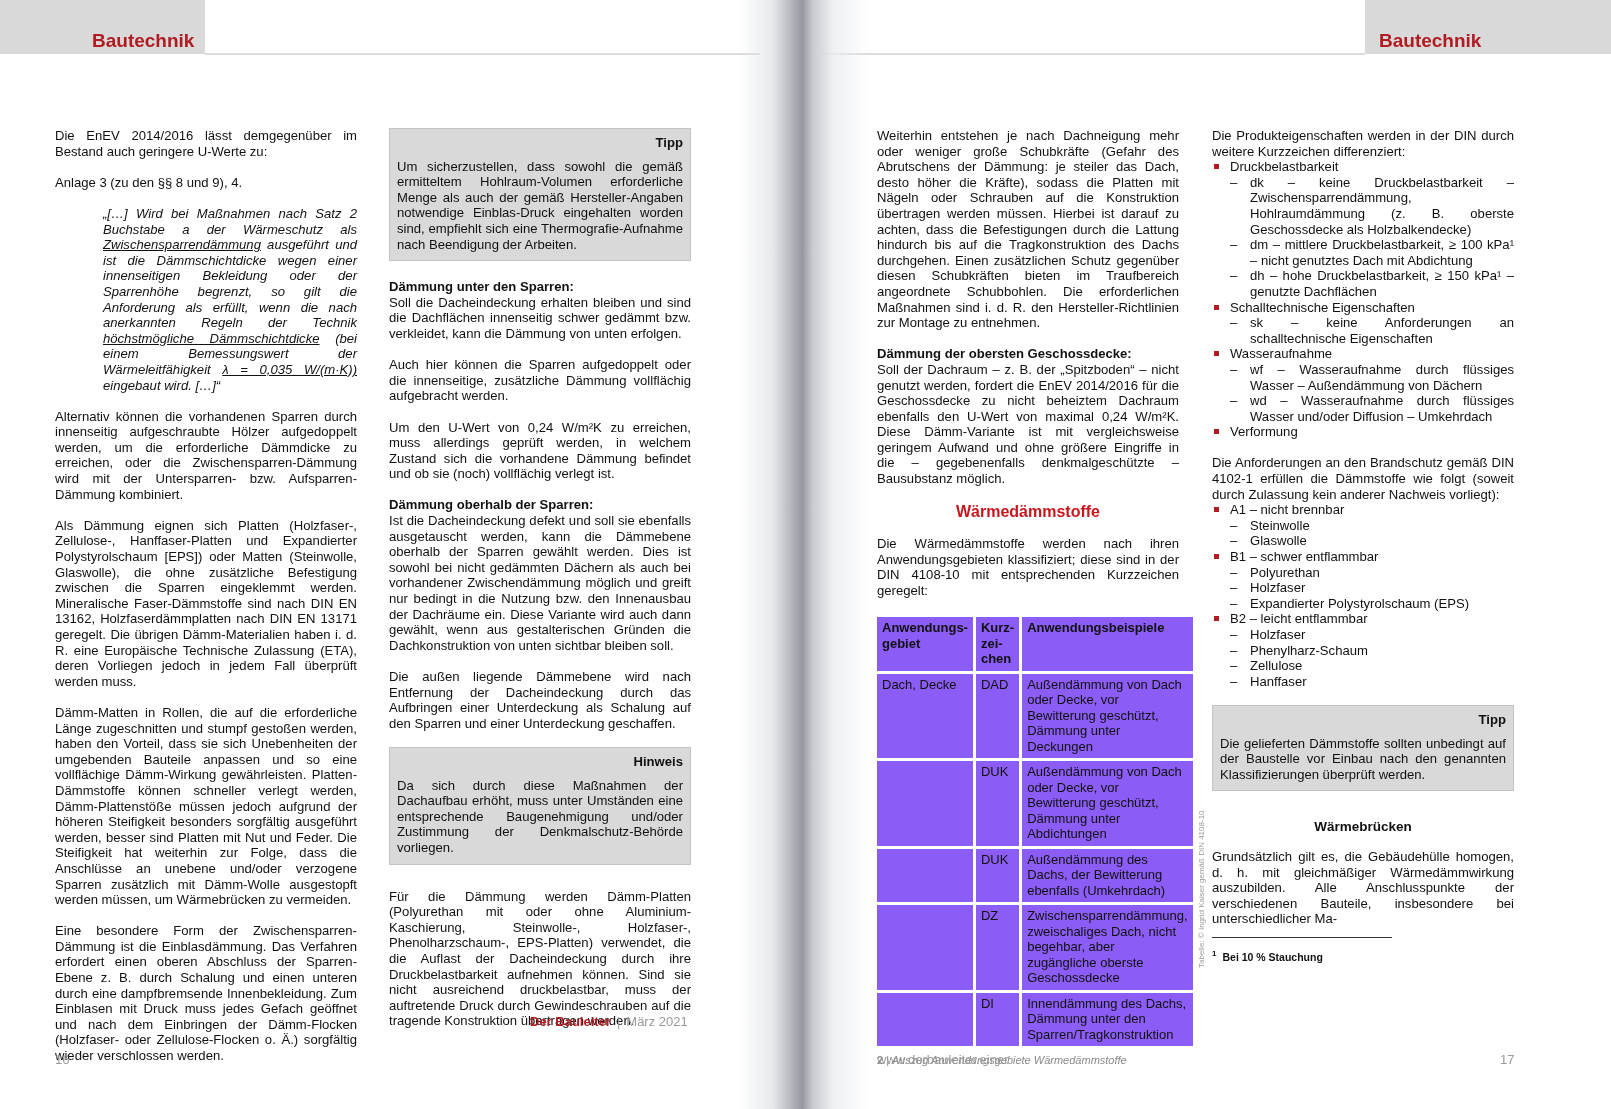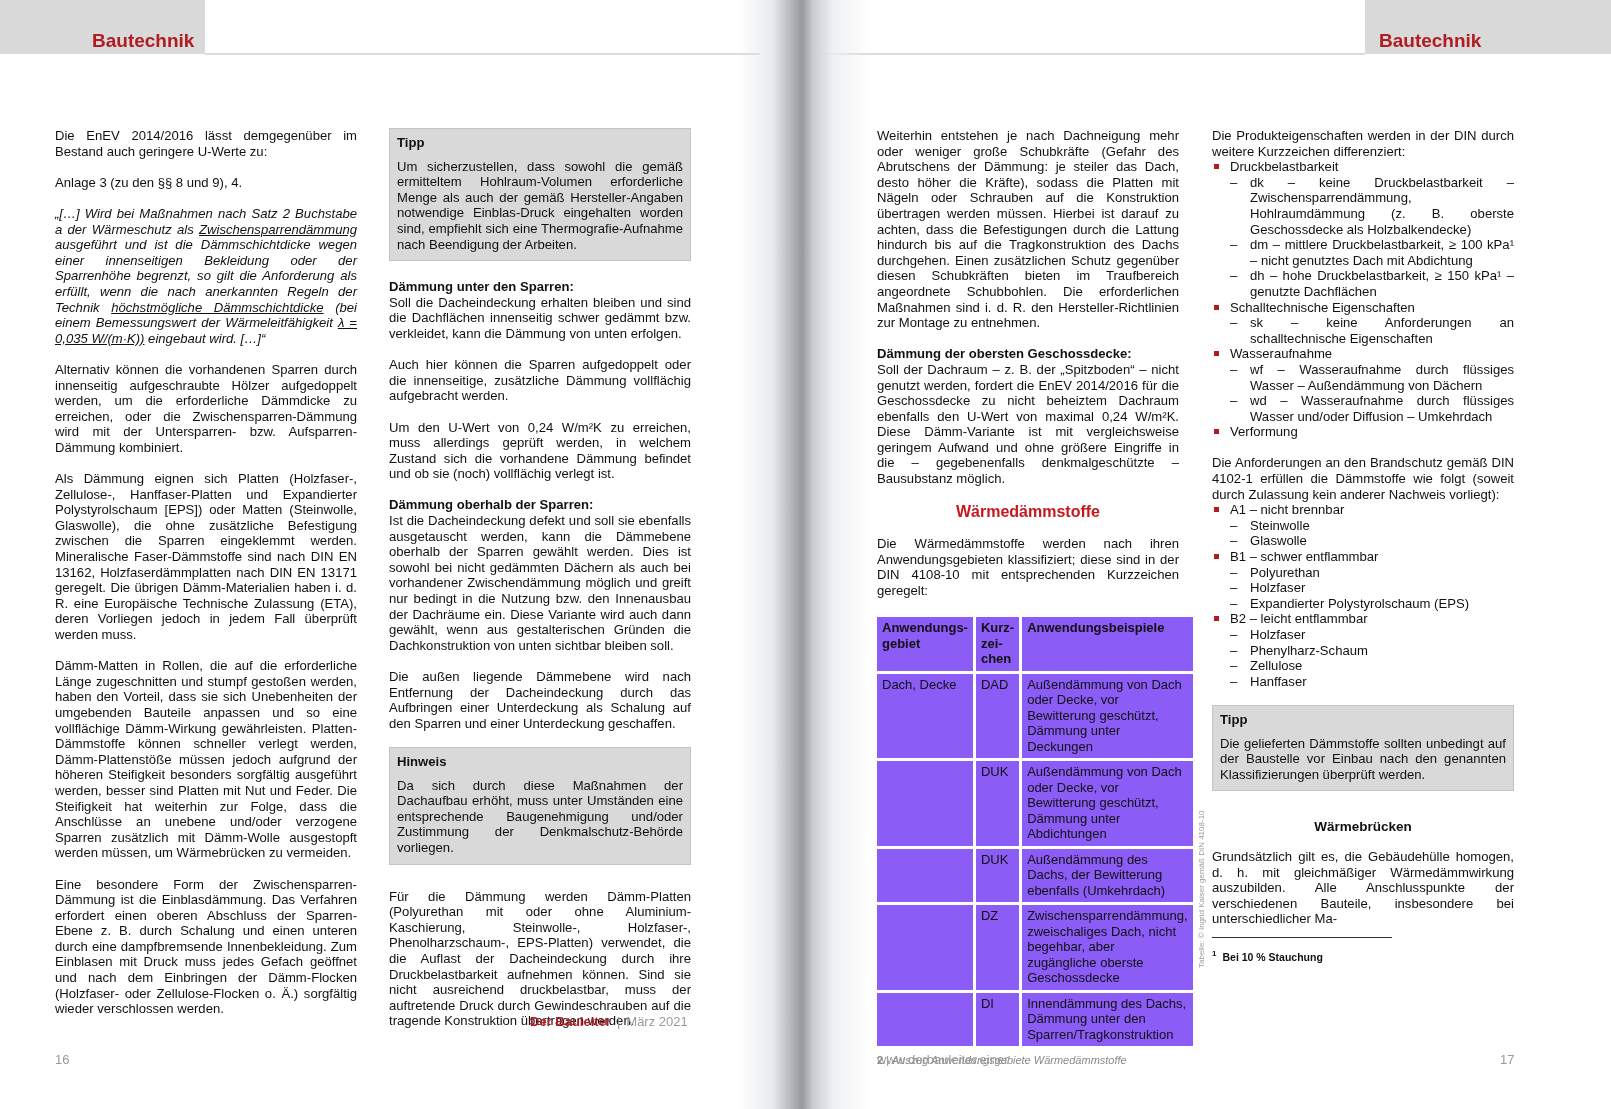--- a/index.html
+++ b/index.html
@@ -8,25 +8,25 @@
   .page { position:absolute; top:0; height:923px; background:#fff; }
   #page-left { left:0; width:790px; }
   #page-right { left:820px; width:791px; }
   .gutter { position:absolute; left:740px; top:0; width:130px; height:1109px;
      background:linear-gradient(to right, rgba(255,255,255,0) 0%, rgba(225,228,232,0.8) 25%, rgba(170,174,180,1) 42%, rgba(150,154,160,1) 48%, rgba(200,203,208,1) 56%, rgba(235,237,240,0.8) 72%, rgba(255,255,255,0) 100%); }
   .head-rule { position:absolute; top:53px; height:2px; background:#dcdcdc; }
   .head-tab { position:absolute; top:0; height:54px; background:#d9d9d9; }
   .section-title { position:absolute; top:30px; color:#b01c22; font-weight:bold; font-size:19px; line-height:22px; }
   .col { position:absolute; top:128px; width:302px; }
   p { margin:0 0 15.6px 0; text-align:justify; hyphens:manual; }
-  .italic { font-style:italic; }
+  .italic { font-style:italic;margin-left:48px; }
   .u { text-decoration:underline; }
   .sub { font-weight:bold; display:block; }
   .box { background:#d9d9d9; border:1px solid #c4c4c4; padding:6px 7px 8px 7px; margin-bottom:18px; }
-  .box-title { text-align:left; font-weight:bold; margin-bottom:8px; }
+  .box-title { text-align:right; font-weight:bold; margin-bottom:8px; }
   .box p { margin:0; }
   .footer-num { position:absolute; top:1052px; color:#9a9a9a; font-size:13px; }
   .footer-brand { position:absolute; top:1014px; font-size:13px; color:#9a9a9a; }
   .footer-brand .brand { color:#b01c22; font-weight:bold; }
   .footer-brand .sep { margin:0 6px; }
   .red-h { color:#c8161d; font-weight:bold; font-size:16px; text-align:center; margin:6px 0 14px 0; line-height:20px; }
   .bold-h { font-weight:bold; font-size:13.5px; text-align:center; margin:28px 0 14px 0; }
   table.t { border-collapse:separate; border-spacing:3px; margin:0 -3px; width:308px; }
   table.t td, table.t th { background:#8b5cf6; vertical-align:top; text-align:left; padding:3px 5px 4px 5px; font-size:13px; line-height:15.5px; }
   table.t th { font-weight:bold; }

